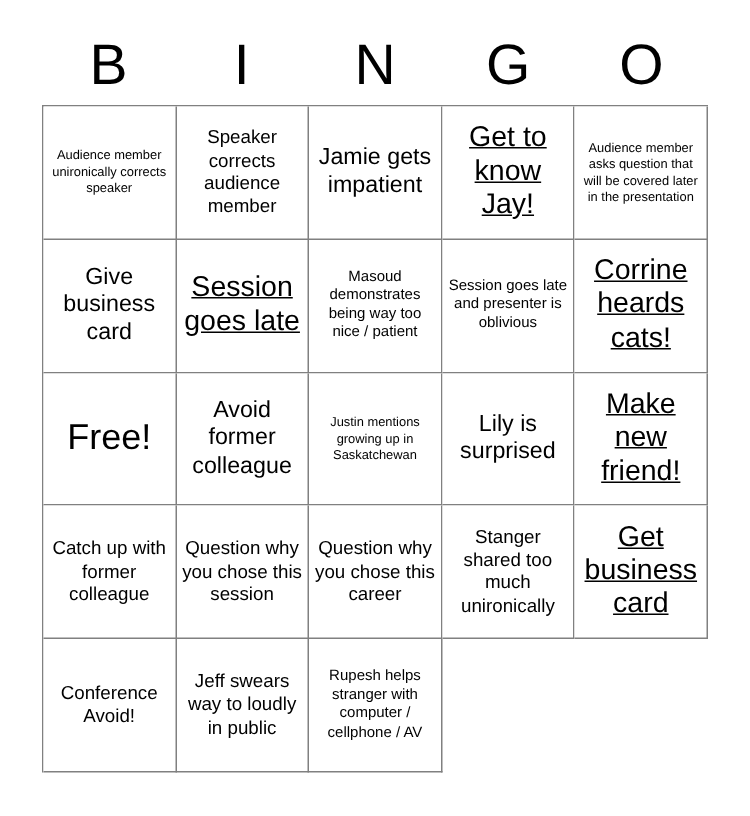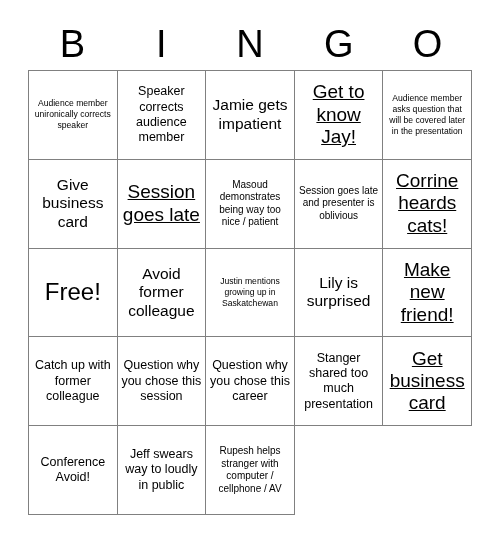--- a/index.html
+++ b/index.html
@@ -150,21 +150,21 @@
       <div class="cell fs-m">
         <span class="cell-text">Catch up with former colleague</span>
       </div>
       <div class="cell fs-m">
         <span class="cell-text">Question why you chose this session</span>
       </div>
       <div class="cell fs-m">
         <span class="cell-text">Question why you chose this career</span>
       </div>
       <div class="cell fs-m">
-        <span class="cell-text">Stanger shared too much presentation</span>
+        <span class="cell-text">Stanger shared too much unironically</span>
       </div>
       <div class="cell fs-xl">
         <span class="cell-text">Get business card</span>
       </div>
       <div class="cell fs-m">
         <span class="cell-text">Conference Avoid!</span>
       </div>
       <div class="cell fs-m">
         <span class="cell-text">Jeff swears way to loudly in public</span>
       </div>

